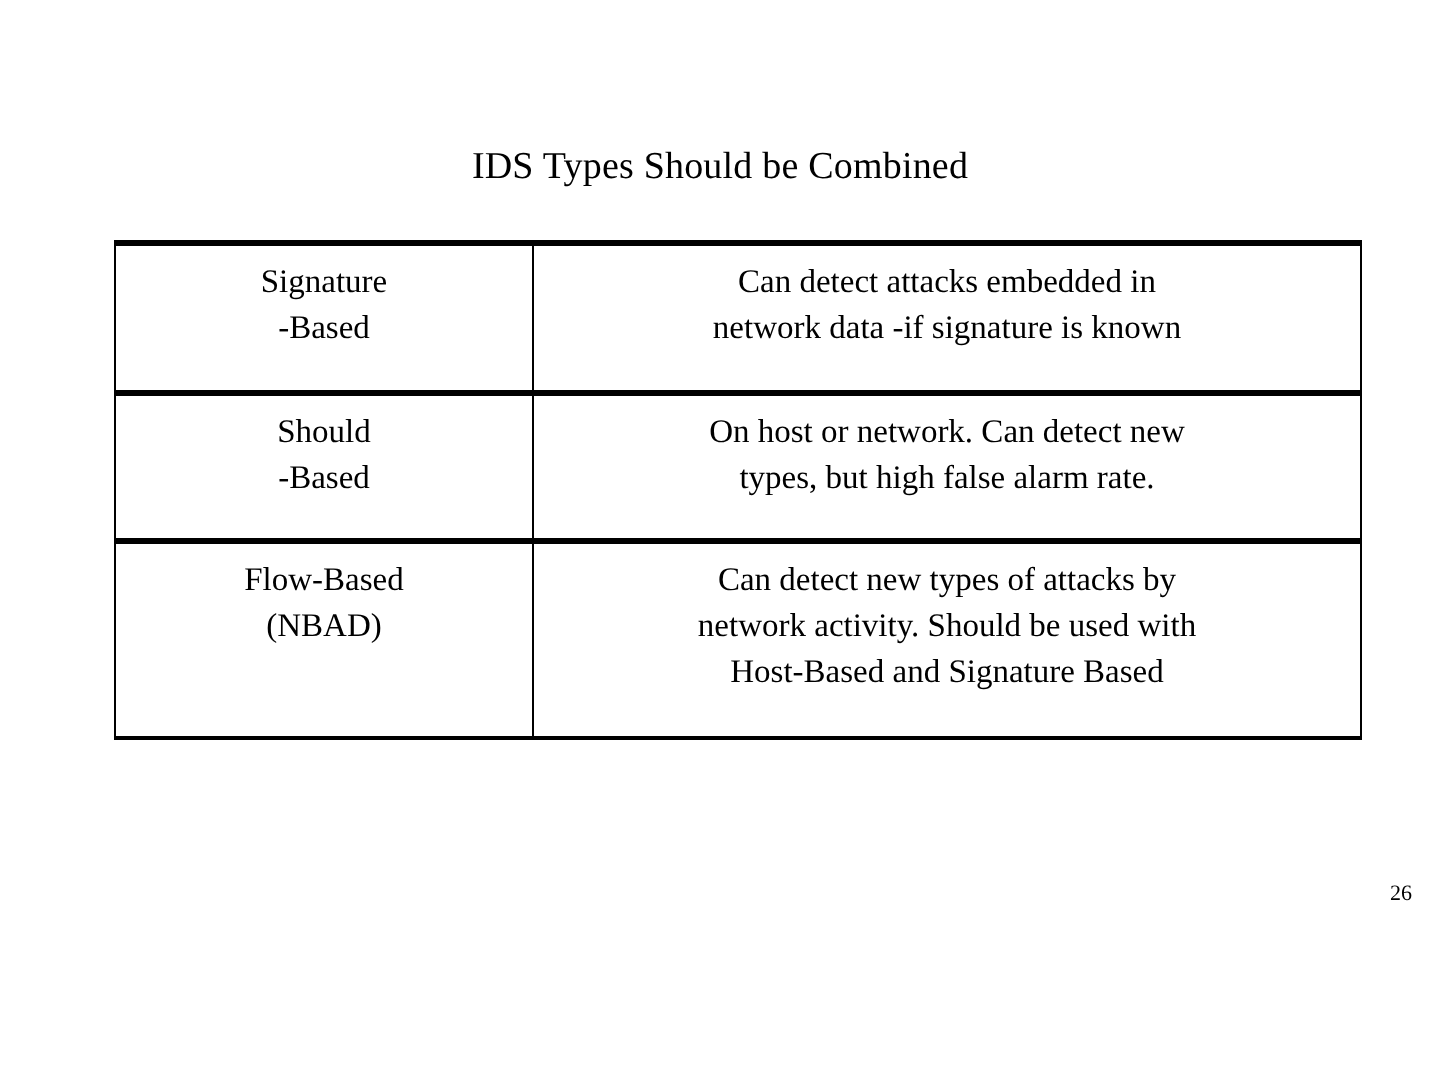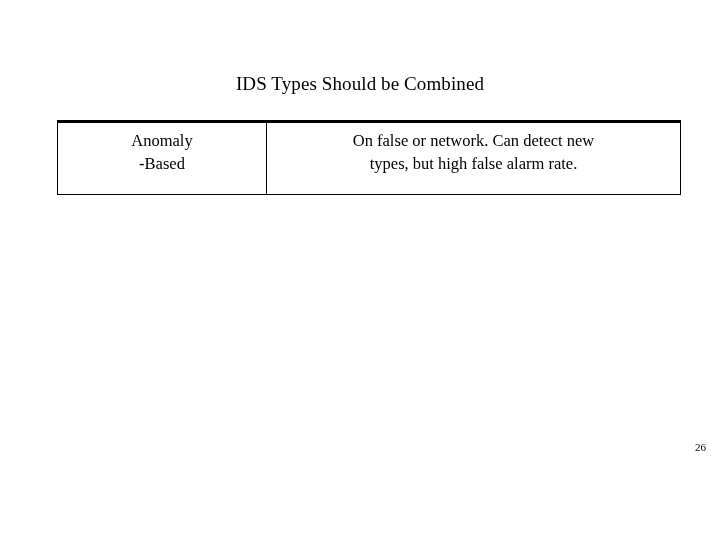--- a/index.html
+++ b/index.html
@@ -103,28 +103,49 @@
 </style>
 </head>
 <body>
 
 <div id="slide">
 
   <div id="slide-title">IDS Types Should be Combined</div>
 
   <table id="ids-table">
     <tbody>
-      <tr class="row-3">
+      <tr class="row-2">
         <td class="type-cell">
-          <span class="cell-line">Anomaly</span>
+          <span class="cell-line">Signature</span>
           <span class="cell-line">-Based</span>
         </td>
         <td class="desc-cell">
-          <span class="cell-line">On false or network. Can detect new</span>
+          <span class="cell-line">Can detect attacks embedded in</span>
+          <span class="cell-line">network data -if signature is known</span>
+        </td>
+      </tr>
+      <tr class="row-3">
+        <td class="type-cell">
+          <span class="cell-line">Should</span>
+          <span class="cell-line">-Based</span>
+        </td>
+        <td class="desc-cell">
+          <span class="cell-line">On host or network. Can detect new</span>
           <span class="cell-line">types, but high false alarm rate.</span>
+        </td>
+      </tr>
+      <tr class="row-4">
+        <td class="type-cell">
+          <span class="cell-line">Flow-Based</span>
+          <span class="cell-line">(NBAD)</span>
+        </td>
+        <td class="desc-cell">
+          <span class="cell-line">Can detect new types of attacks by</span>
+          <span class="cell-line">network activity.  Should be used with</span>
+          <span class="cell-line">Host-Based and Signature Based</span>
         </td>
       </tr>
     </tbody>
   </table>
 
 
   <div id="page-number">26</div>
 
 </div>
 

